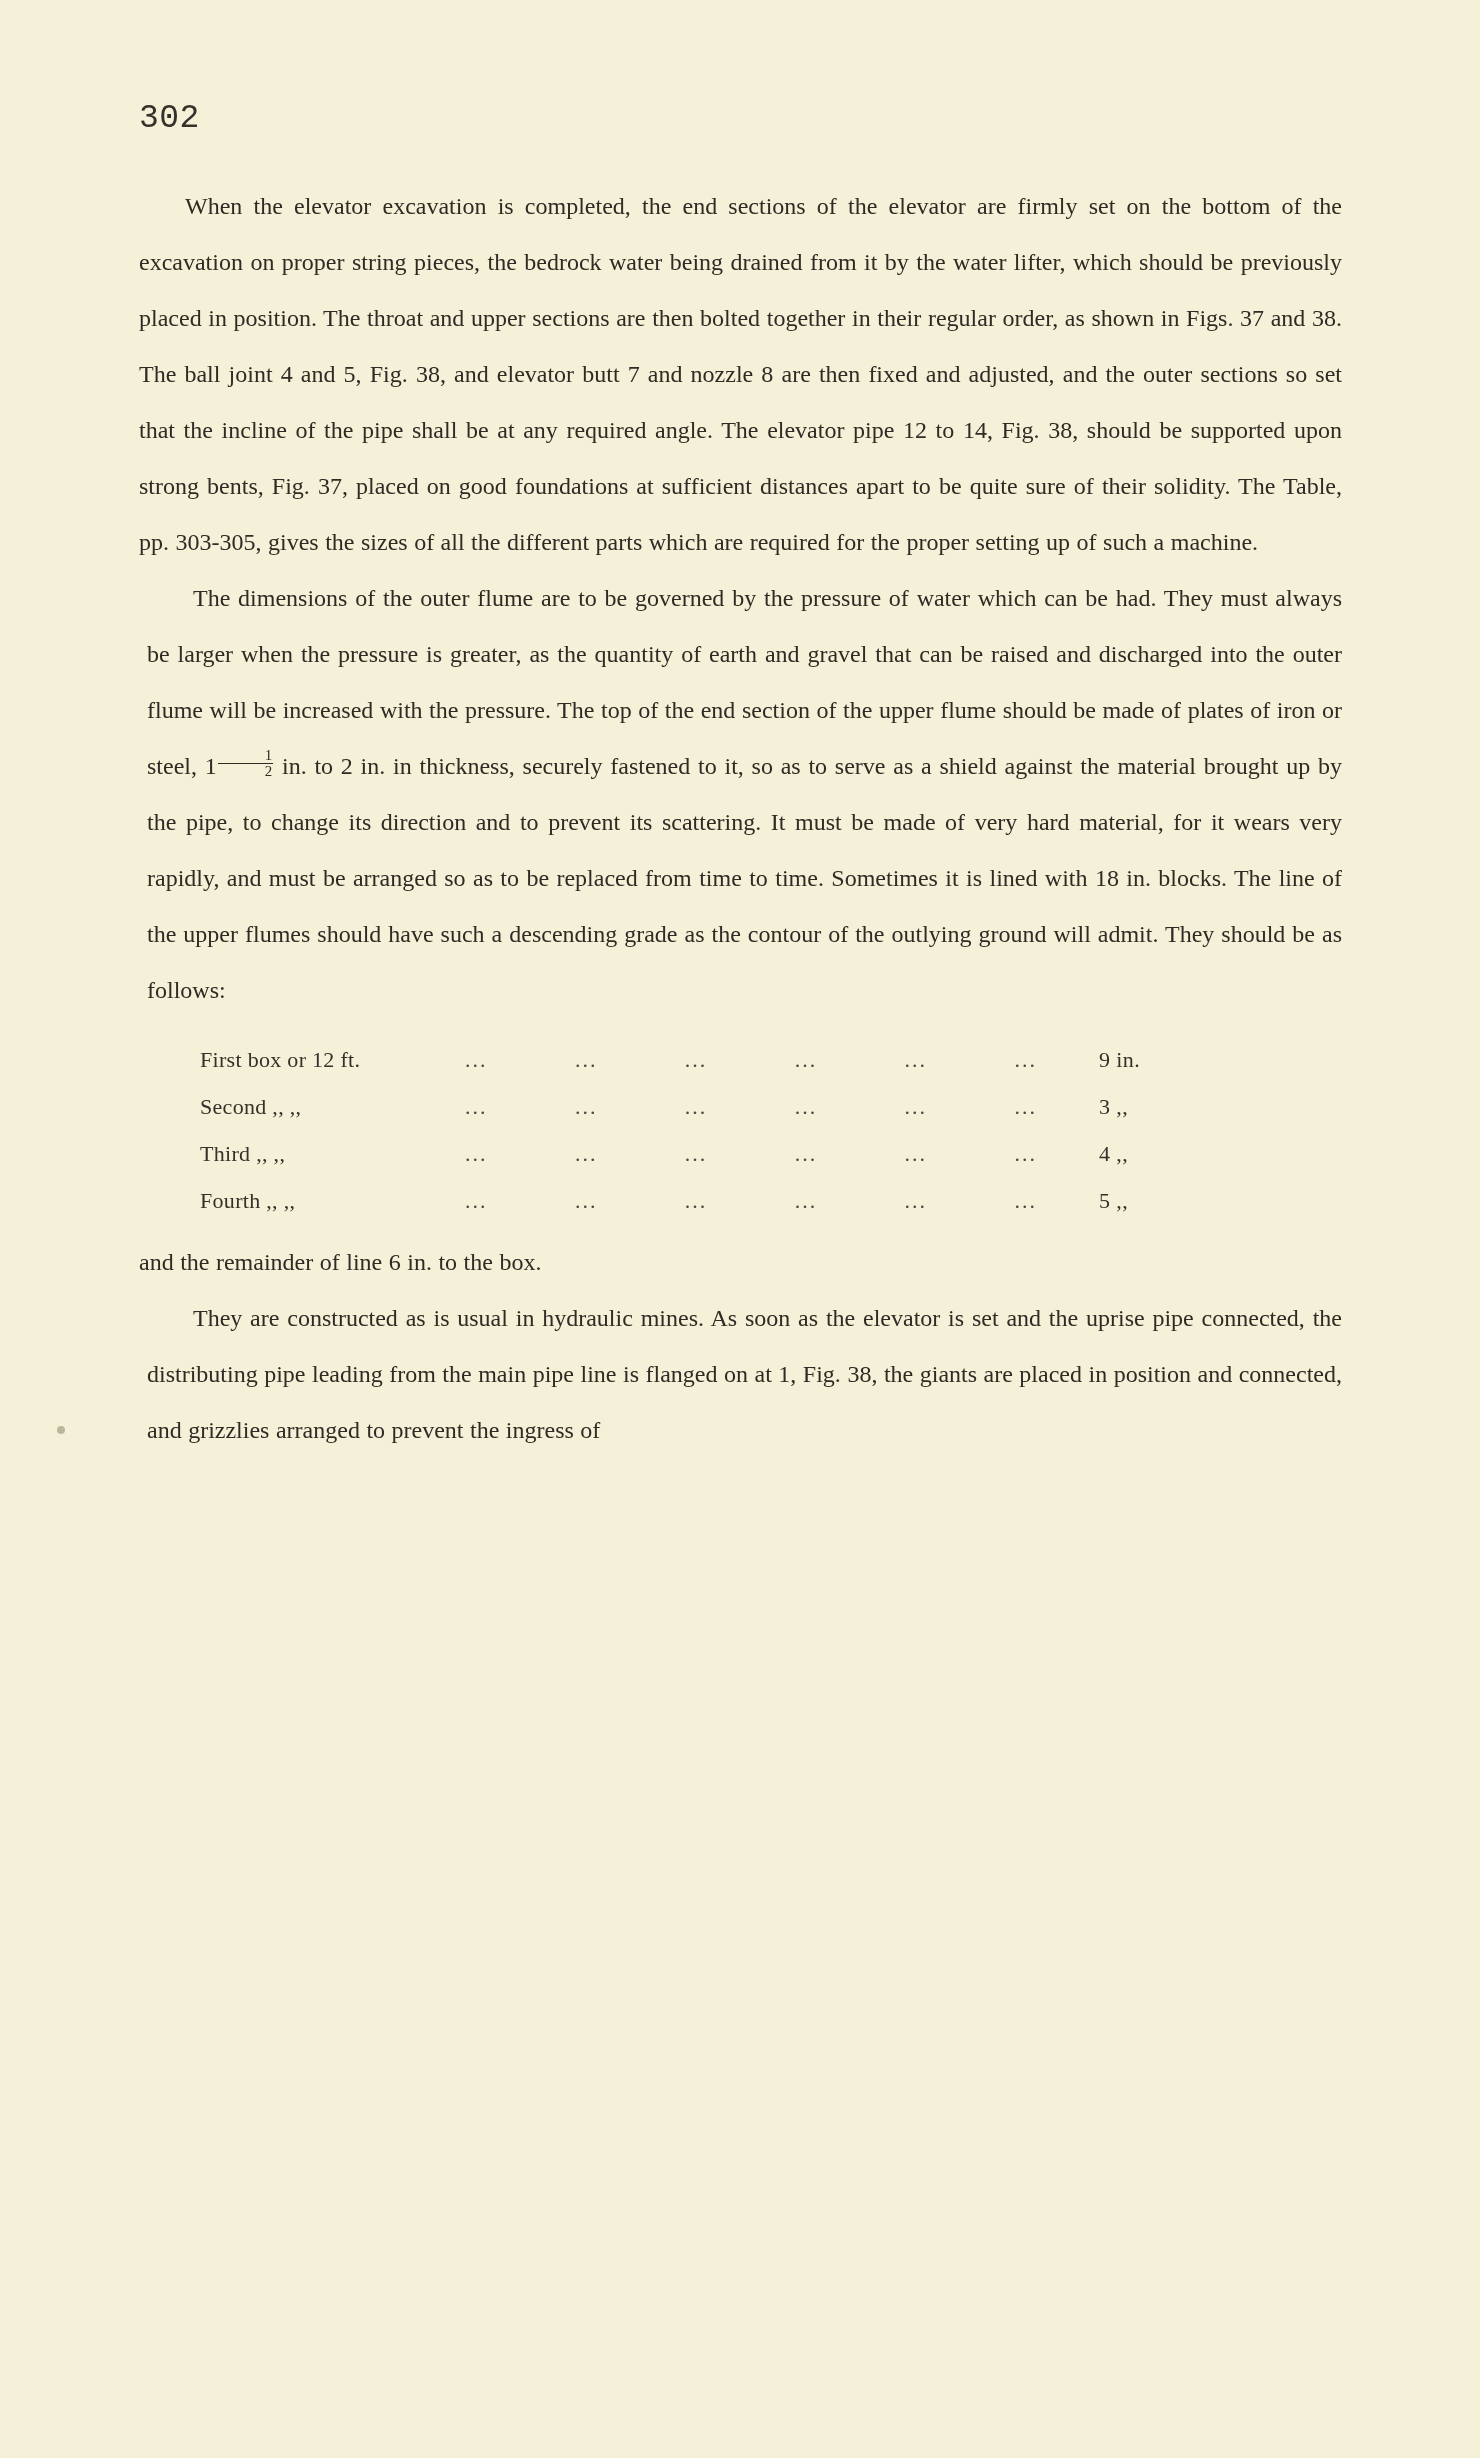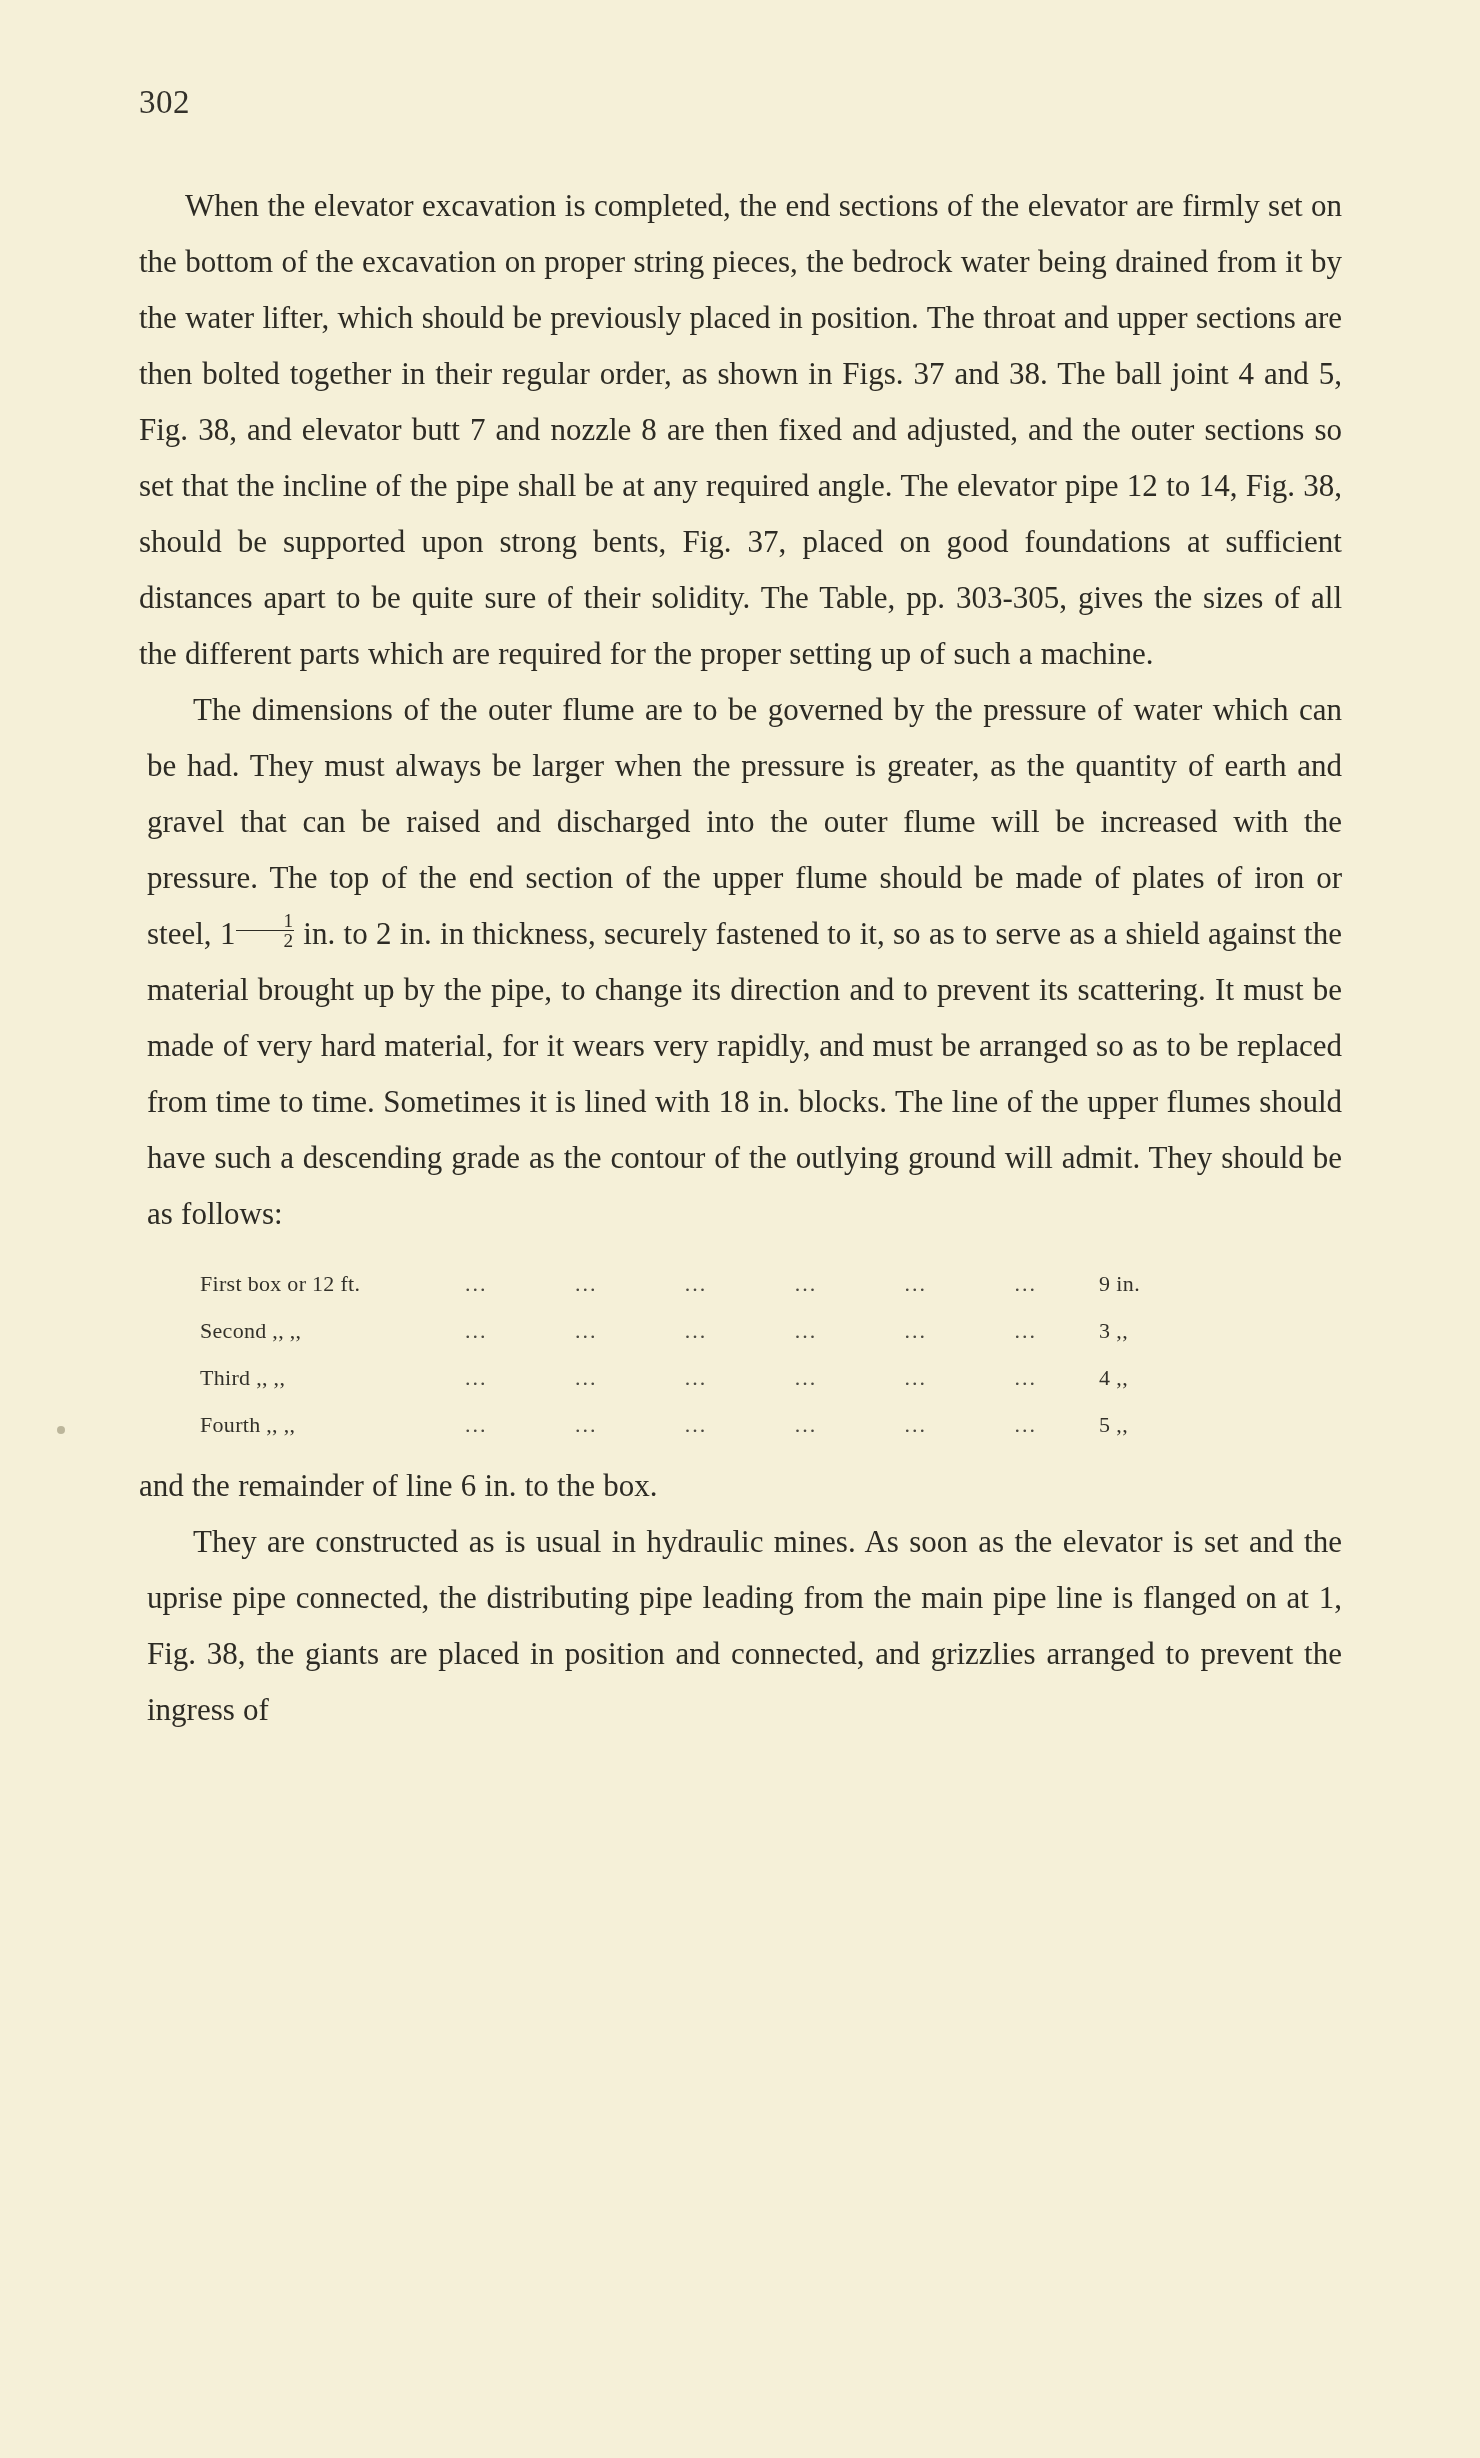--- a/index.html
+++ b/index.html
@@ -24,24 +24,25 @@
   .header {
     position: absolute;
     top: 84px;
     left: 139px;
     right: 139px;
     height: 48px;
   }
   .folio {
     position: absolute;
     left: 0;
-    top: 0;
+    top: 16px;
     font-size: 33px;
     letter-spacing: 0.5px;
     color: #33312a;
+    font-family: Liberation Mono, monospace;
   }
   .running-title {
     position: absolute;
     left: 0;
     right: 0;
     top: -4px;
     text-align: center;
     font-style: italic;
     font-size: 36px;
     color: #33312a;
@@ -51,21 +52,21 @@
   .body-col {
     position: absolute;
     top: 178px;
     left: 139px;
     width: 1203px;
   }
   p.para {
     margin: 0 0 0 0;
     text-align: justify;
     text-justify: inter-word;
-    font-size: 31px;
+    font-size: 24px;
     line-height: 56px;
     text-indent: 46px;
     color: #2d2b24;
     word-spacing: 0.5px;
   }
   p.para + p.para {
     margin-top: 0px;
     margin-left: 8px;
   }
   .list-block {

